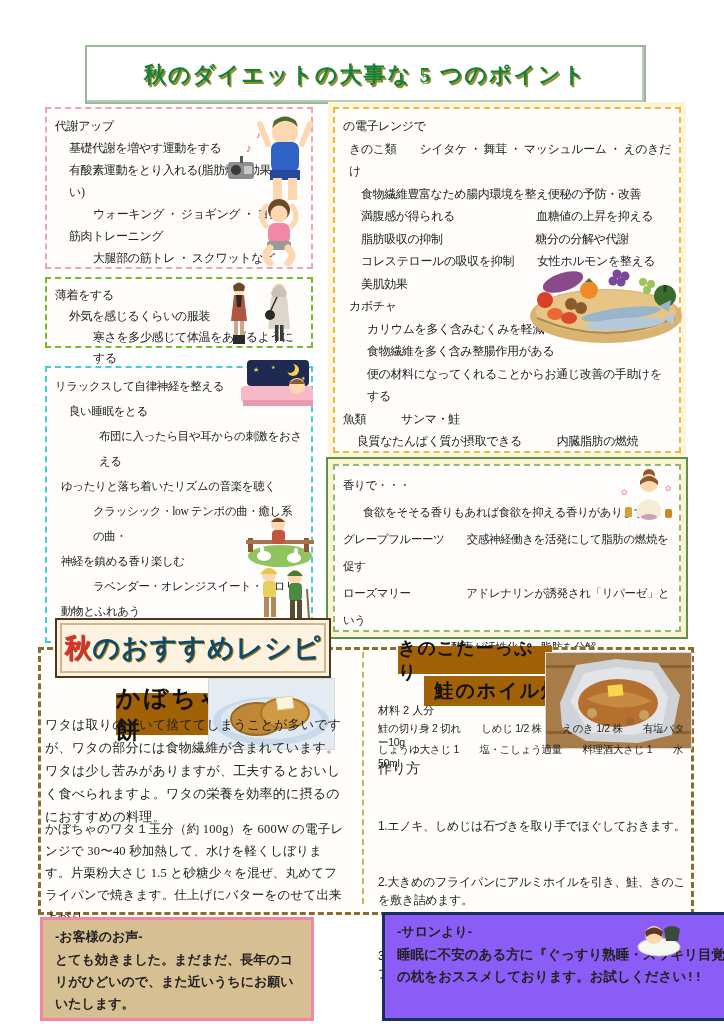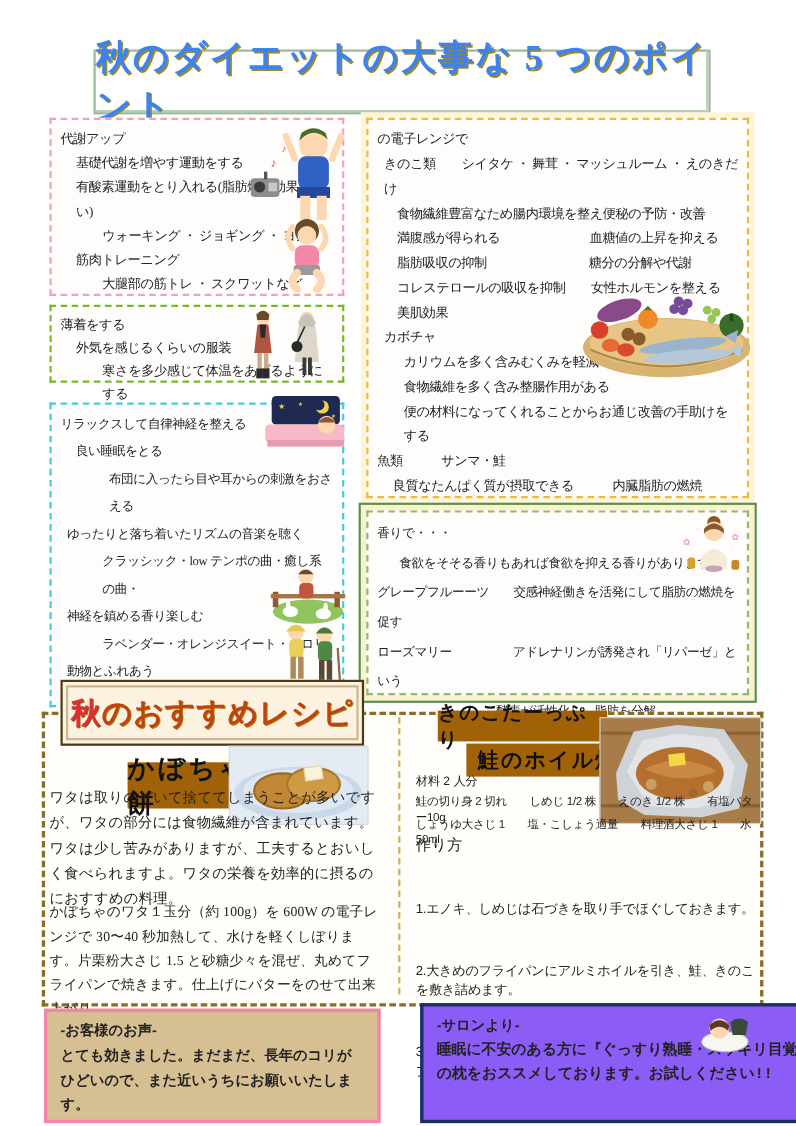--- a/index.html
+++ b/index.html
@@ -3,21 +3,21 @@
 <meta charset="utf-8">
 <style>
   html,body{margin:0;padding:0;background:#ffffff;}
   .page{position:relative;width:724px;height:1024px;background:#ffffff;overflow:hidden;
         font-family:"Liberation Serif","DejaVu Serif",serif;color:#222;}
   
   .title-box{position:absolute;left:85px;top:45px;width:557px;height:55px;
 :linear-gradient(#f1f8ea,#dcedd0);border:2px solid #9db79a;
     box-shadow:inset -2px -2px 0 #b9cdb4, inset 2px 2px 0 #ffffff;
     display:flex;align-items:center;justify-content:center;}
-  .title-text{font-size:32px;font-weight:bold;color:#3b82f6;letter-spacing:2px;
+  .title-text{font-size:22px;font-weight:bold;color:#15803d;letter-spacing:2px;
     text-shadow:1.5px 1.5px 0 #9a8a22;}
   
   .pbox{position:absolute;background:#fffdfb;padding:6px 8px;box-sizing:border-box;}
   .pbox .ln{white-space:pre-wrap;letter-spacing:-0.4px;}
   .box-metabolism{left:45px;top:107px;width:268px;height:162px;border:2px dashed #f2a3b3;}
   .box-metabolism .ln{font-size:12px;line-height:22px;}
   .box-clothing{left:45px;top:277px;width:268px;height:71px;border:2px dashed #79b928;}
   .box-clothing .ln{font-size:12px;line-height:21px;}
   .box-relax{left:45px;top:366px;width:268px;height:277px;border:2px dashed #45cbd9;}
   .box-relax .ln{font-size:11.5px;line-height:25px;}
@@ -32,41 +32,41 @@
   .clip{position:absolute;}
   
   .recipe-section{position:absolute;left:38px;top:647px;width:650px;height:262px;
     border:3px dashed #8a6d28;background:#fffefb;}
   .recipe-divider{position:absolute;left:362px;top:652px;height:252px;border-left:2px dashed #cdb25c;}
   .recipe-header{position:absolute;left:55px;top:618px;width:272px;height:56px;background:#fdf2e0;
     border:2px solid #4a3a1a;box-shadow:inset 0 0 0 3px #fdf2e0, inset 0 0 0 5px #cbb891;
     display:flex;align-items:center;justify-content:center;
     font-family:"Liberation Sans","DejaVu Sans",sans-serif;font-weight:bold;font-size:27px;letter-spacing:1px;}
   .recipe-header .accent{color:#dd2f2f;text-shadow:1px 1px 0 #8a5a1a;}
-  .recipe-header .rest{color:#c2410c;text-shadow:1px 1px 0 #a87c14;}
+  .recipe-header .rest{color:#0c4a6e;text-shadow:1px 1px 0 #a87c14;}
   .hl{position:absolute;background:#a16207;color:#101010;display:flex;align-items:center;justify-content:center;
     font-family:"Liberation Sans","DejaVu Sans",sans-serif;font-weight:bold;}
   .hl-pumpkin{left:100px;top:693px;width:134px;height:42px;font-size:24px;letter-spacing:3px;margin-left:16px;}
   .hl-kinoko{left:398px;top:646px;width:154px;height:28px;font-size:18px;letter-spacing:1px;}
   .hl-salmon{left:424px;top:676px;width:170px;height:30px;font-size:19px;letter-spacing:2px;}
   .body-text{position:absolute;white-space:pre-wrap;}
   .pumpkin-intro{left:45px;top:713px;width:302px;font-size:13px;line-height:23px;letter-spacing:0.2px;}
   .pumpkin-directions{left:45px;top:818px;width:302px;font-size:12.5px;line-height:22px;letter-spacing:0.2px;}
   .salmon-meta{font-family:"Liberation Sans","DejaVu Sans",sans-serif;}
   .salmon-servings{left:378px;top:703px;width:200px;font-size:11px;}
   .salmon-ing1{left:378px;top:722px;width:312px;font-size:10.5px;letter-spacing:-0.3px;}
   .salmon-ing2{left:378px;top:743px;width:312px;font-size:10.5px;letter-spacing:-0.3px;}
   .salmon-steps-label{left:378px;top:760px;width:100px;font-size:14px;}
   .salmon-steps{left:378px;top:780px;width:314px;font-size:12px;line-height:18.5px;letter-spacing:-0.3px;
     font-family:"Liberation Sans","DejaVu Sans",sans-serif;}
   .photo{position:absolute;border:1px solid #d8d8d8;overflow:hidden;}
   
   .foot{position:absolute;box-sizing:border-box;padding:8px 12px;
     font-family:"Liberation Sans","DejaVu Sans",sans-serif;font-weight:bold;}
-  .foot-customer{left:40px;top:917px;width:306px;height:104px;background:#d6bf92;border:3px solid #f585a5;}
+  .foot-customer{left:40px;top:917px;width:274px;height:104px;background:#d6bf92;border:3px solid #f585a5;}
   .foot-salon{left:352px;top:912px;width:388px;height:109px;background:#8b5cf6;border:3px solid #1b2f5c;margin-left:30px;}
   .foot .head{font-size:13px;margin-bottom:4px;}
   .foot .txt{font-size:13px;line-height:22px;white-space:pre-wrap;font-family:Liberation Mono, monospace;}
   .foot-salon .txt{font-size:13.5px;}
 </style>
 </head>
 <body>
 
 <div class="page">
 

